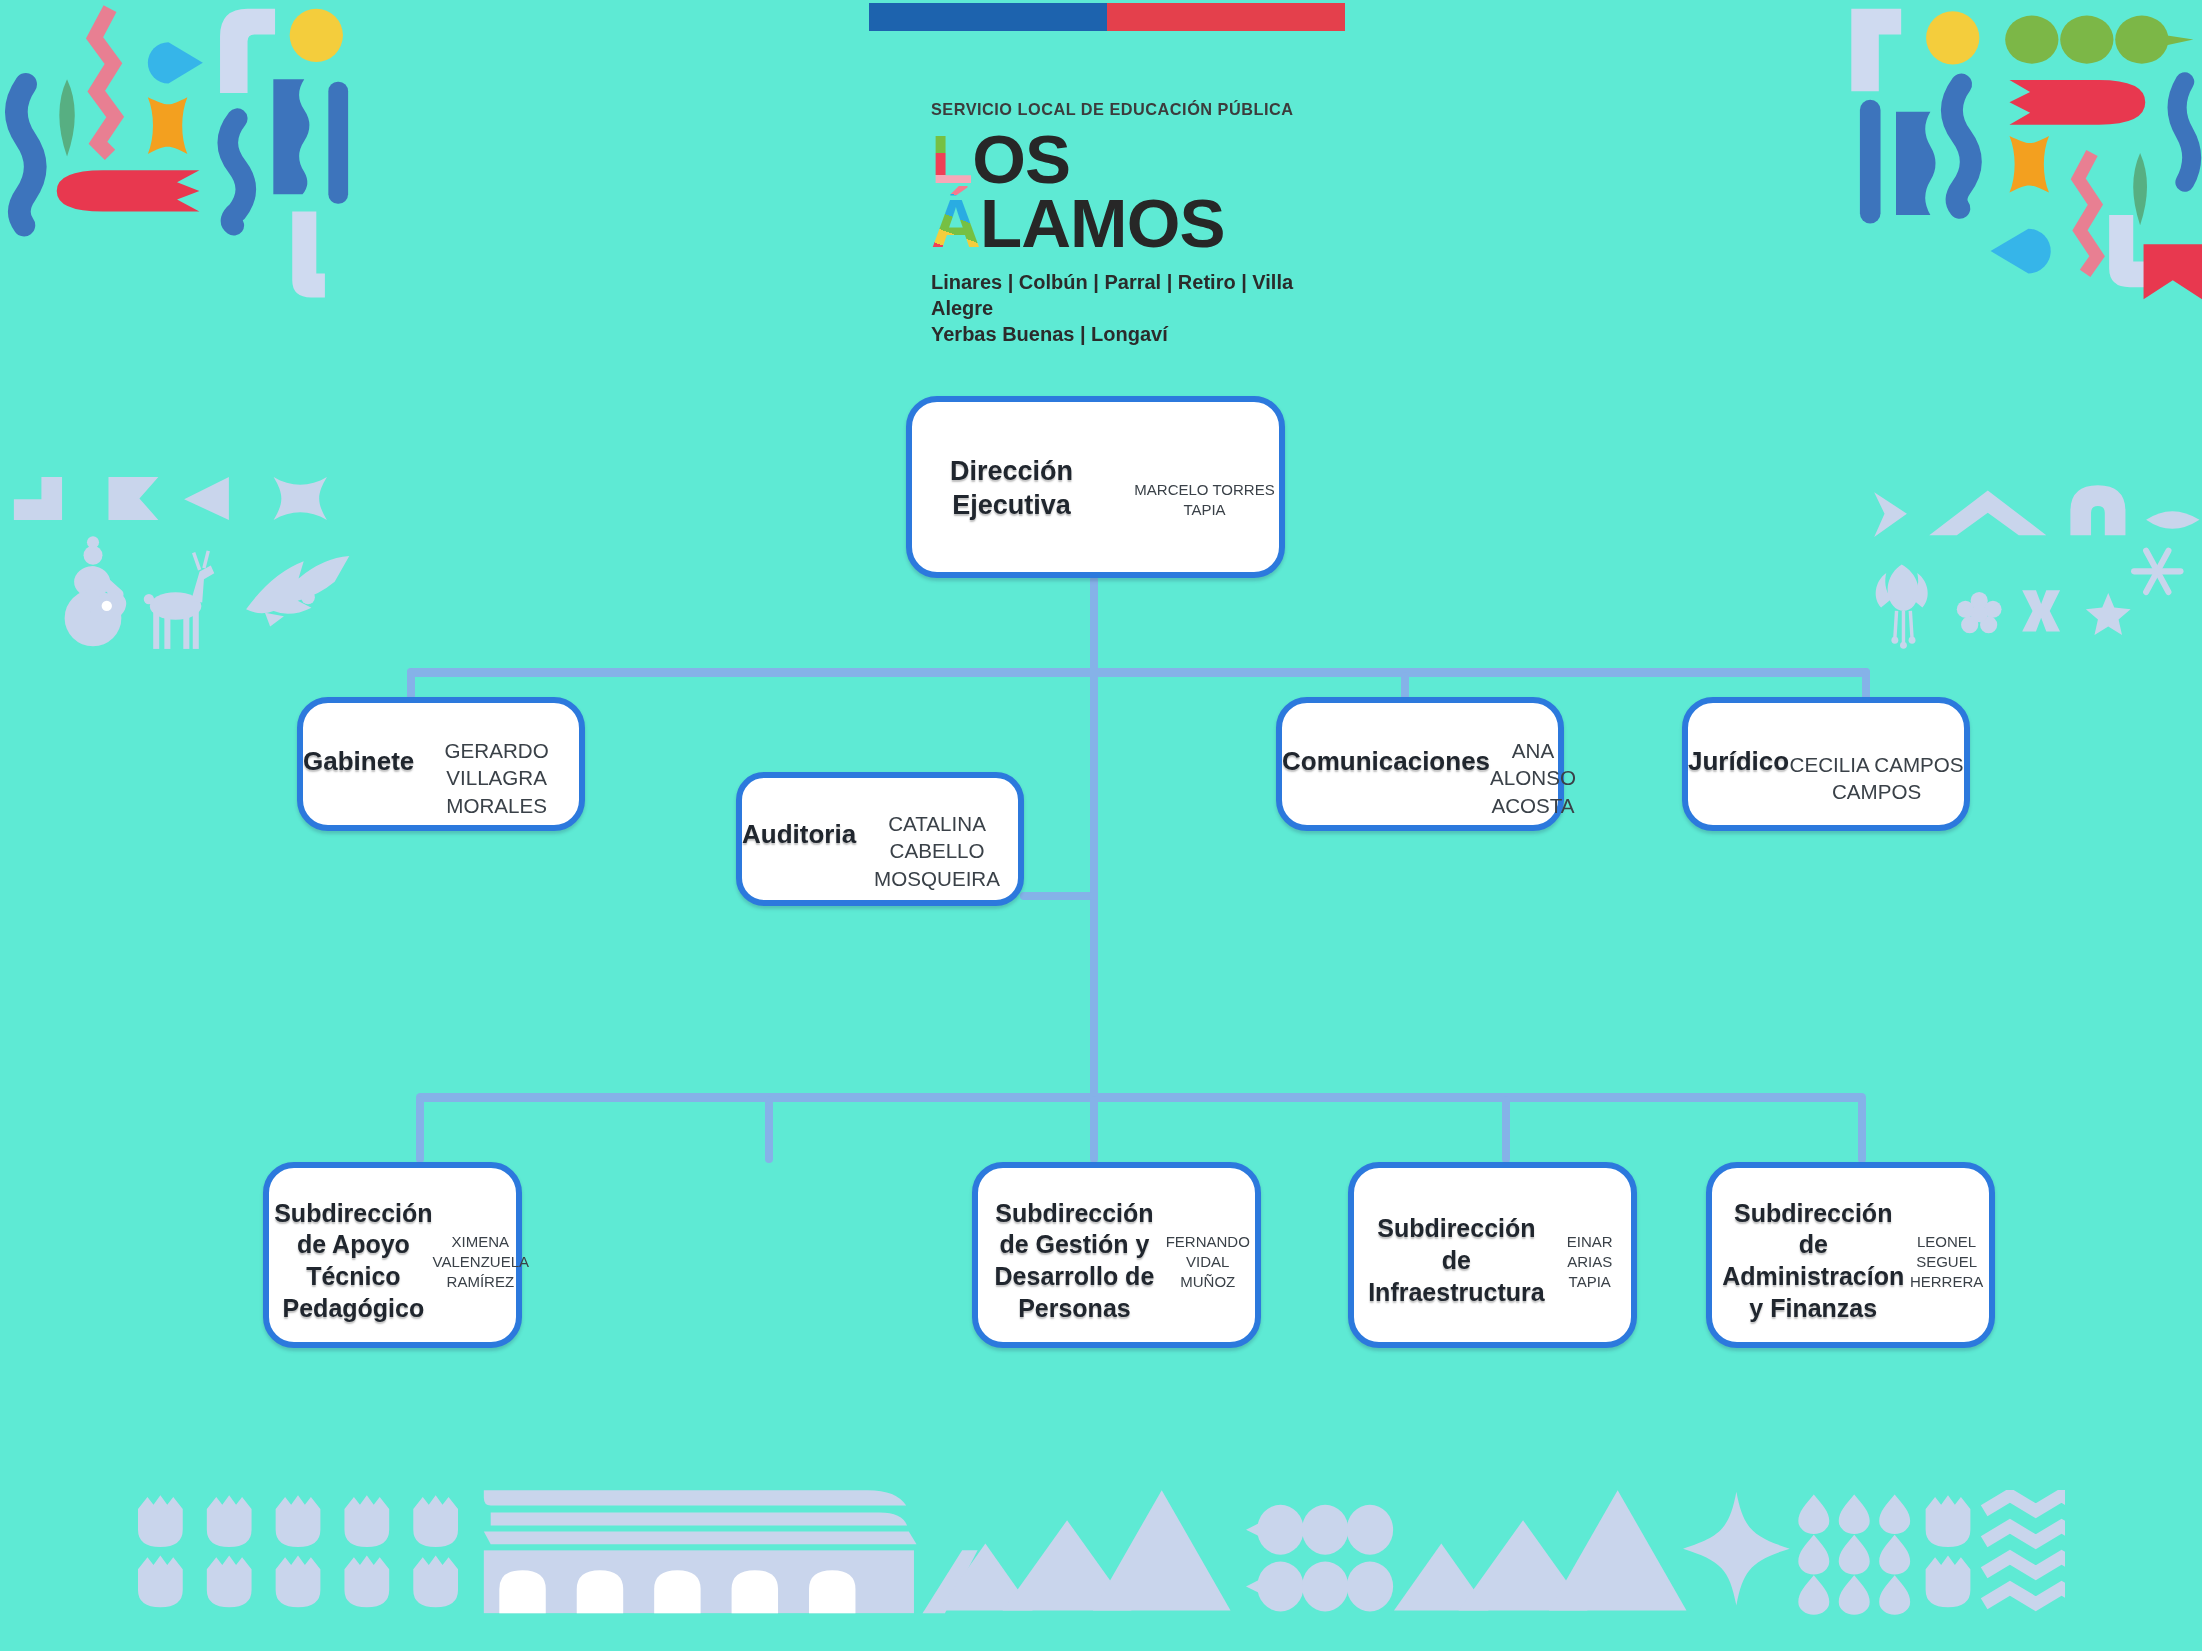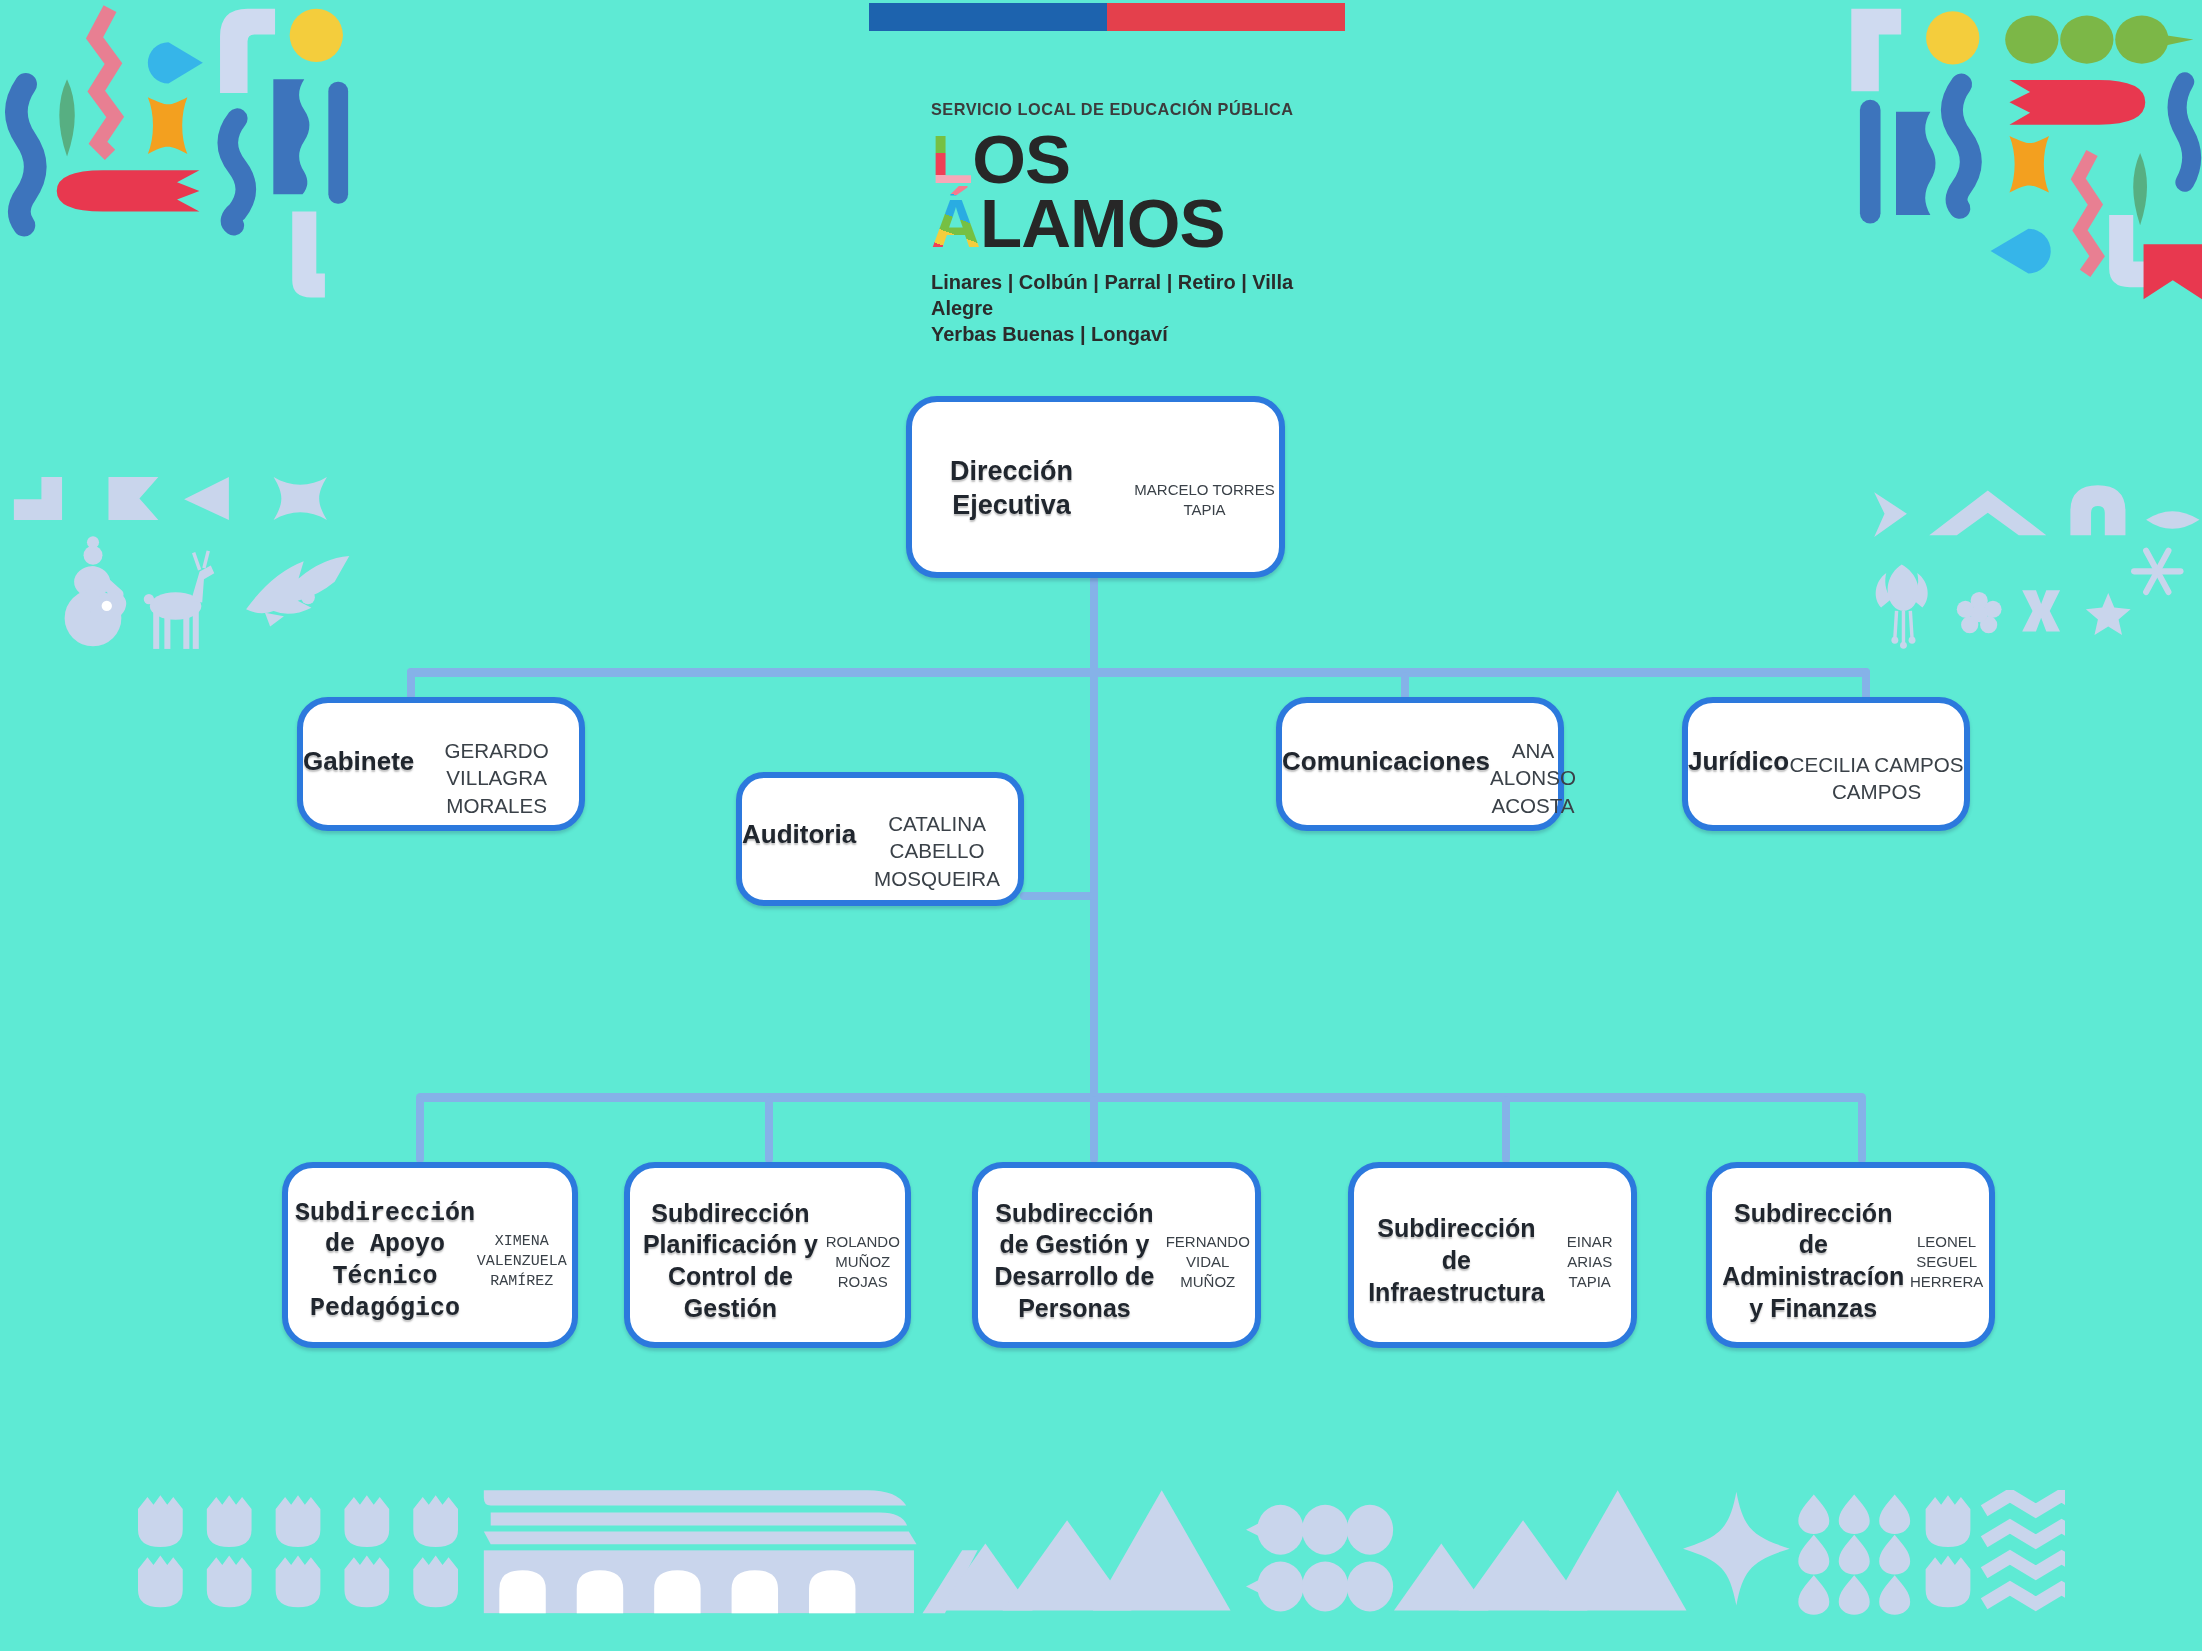--- a/index.html
+++ b/index.html
@@ -30,21 +30,21 @@
   .lv2{width:288px;height:134px;padding-top:28px;}
   .lv2 .title{font-size:26px;margin-bottom:33px;}
   .lv2 .person{font-size:20.6px;max-width:228px;}
   .box-gabinete{left:297px;top:697px;}
   .box-auditoria{left:736px;top:772px;padding-top:24px;border-radius:28px;}
   .box-comunicaciones{left:1276px;top:697px;}
   .box-juridico{left:1682px;top:697px;}
   .lv3{top:1162px;width:289px;height:186px;padding:12px 5.2px 0 5.2px;}
   .lv3 .title{font-size:25px;min-height:107px;display:flex;align-items:center;justify-content:center;}
   .lv3 .person{font-size:15px;max-width:234px;margin-top:1.7px;}
-  .box-sub1{left:282px;width:296px;font-family:Liberation Mono, monospace;}
+  .box-sub1{left:263px;width:259px;}
   .box-sub2{left:624px;width:287px;}
   .box-sub3{left:972px;}
   .box-sub4{left:1348px;}
   .box-sub5{left:1706px;}
 
   
   .conn{position:absolute;background:#85b2e8;border-radius:4.3px;}
 
   
   .decor{position:absolute;}
@@ -199,24 +199,20 @@
     <div class="person">ANA ALONSO ACOSTA</div>
   </div>
   <div class="box lv2 box-juridico">
     <div class="title">Jurídico</div>
     <div class="person">CECILIA CAMPOS CAMPOS</div>
   </div>
 
   <div class="box lv3 box-sub1">
     <div class="title">Subdirección de Apoyo Técnico Pedagógico</div>
     <div class="person">XIMENA VALENZUELA RAMÍREZ</div>
-  </div>
-  <div class="box lv3 box-sub2">
-    <div class="title">Subdirección Planificación y Control de Gestión</div>
-    <div class="person">ROLANDO MUÑOZ ROJAS</div>
   </div>
   <div class="box lv3 box-sub3">
     <div class="title">Subdirección de Gestión y Desarrollo de Personas</div>
     <div class="person">FERNANDO VIDAL MUÑOZ</div>
   </div>
   <div class="box lv3 box-sub4">
     <div class="title">Subdirección de Infraestructura</div>
     <div class="person">EINAR ARIAS TAPIA</div>
   </div>
   <div class="box lv3 box-sub5">

